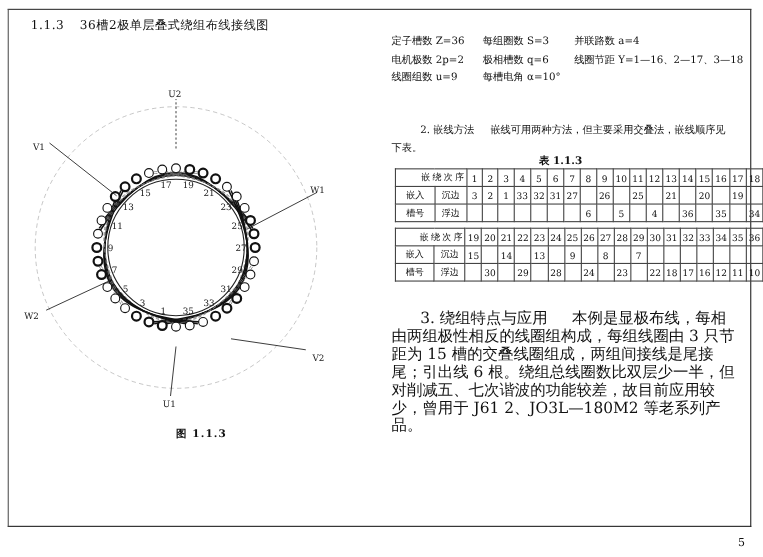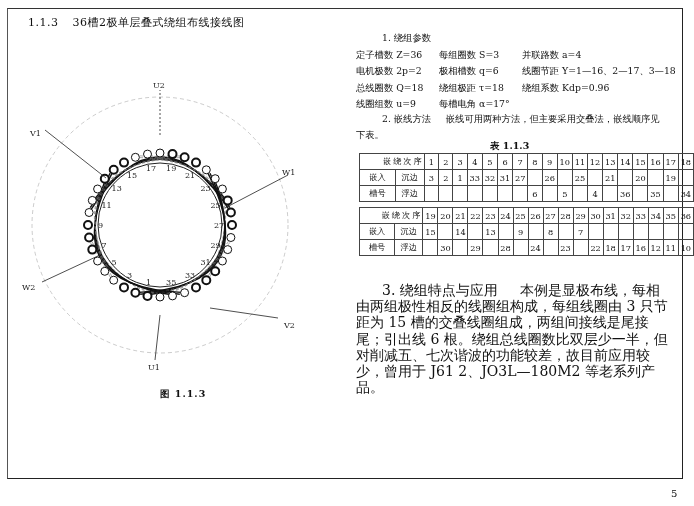--- a/index.html
+++ b/index.html
@@ -35,39 +35,33 @@
 <body>
 
 <div class="page-frame"></div>
 
 <div class="title">
   <span class="num">1.1.3</span>
   <span>36槽2极单层叠式绕组布线接线图</span>
 </div>
 
 <div class="params">
-  <div class="row head">1. 绕组参数</div>
   <div class="row">
     <span class="c1">定子槽数  Z=36</span>
     <span class="c2">每组圈数  S=3</span>
     <span class="c3">并联路数  a=4</span>
   </div>
   <div class="row">
     <span class="c1">电机极数  2p=2</span>
     <span class="c2">极相槽数  q=6</span>
     <span class="c3">线圈节距  Y=1—16、2—17、3—18</span>
   </div>
   <div class="row">
-    <span class="c1">总线圈数  Q=18</span>
-    <span class="c2">绕组极距  τ=18</span>
-    <span class="c3">绕组系数  Kdp=0.96</span>
-  </div>
-  <div class="row">
     <span class="c1">线圈组数  u=9</span>
-    <span class="c2">每槽电角  α=17°</span>
+    <span class="c2">每槽电角  α=10°</span>
   </div>
 </div>
 
 <div class="para2">
   <span>2. 嵌线方法</span>&nbsp;&nbsp;&nbsp;&nbsp;&nbsp;<span>嵌线可用两种方法，但主要采用交叠法，嵌线顺序见下表。</span>
 </div>
 
 <div class="tcap">表 1.1.3</div>
 
 <table class="seq" id="t1">

